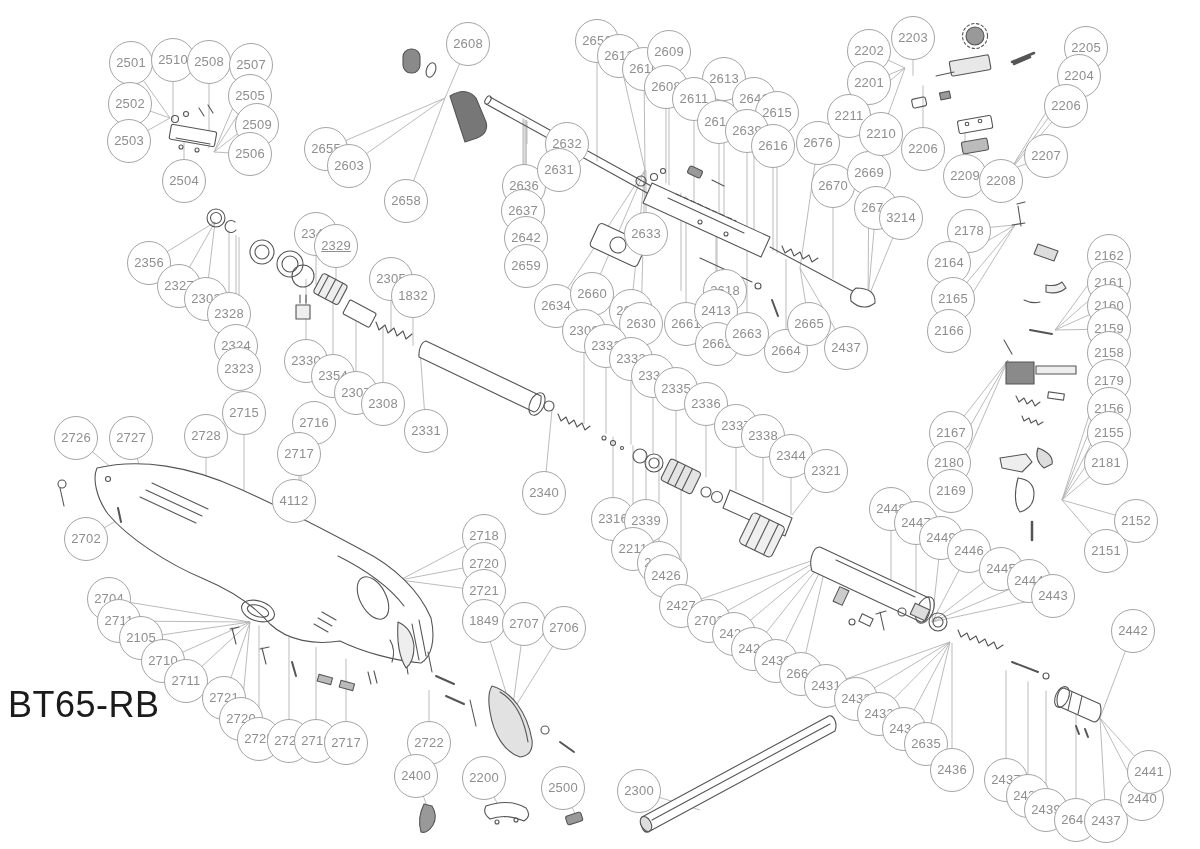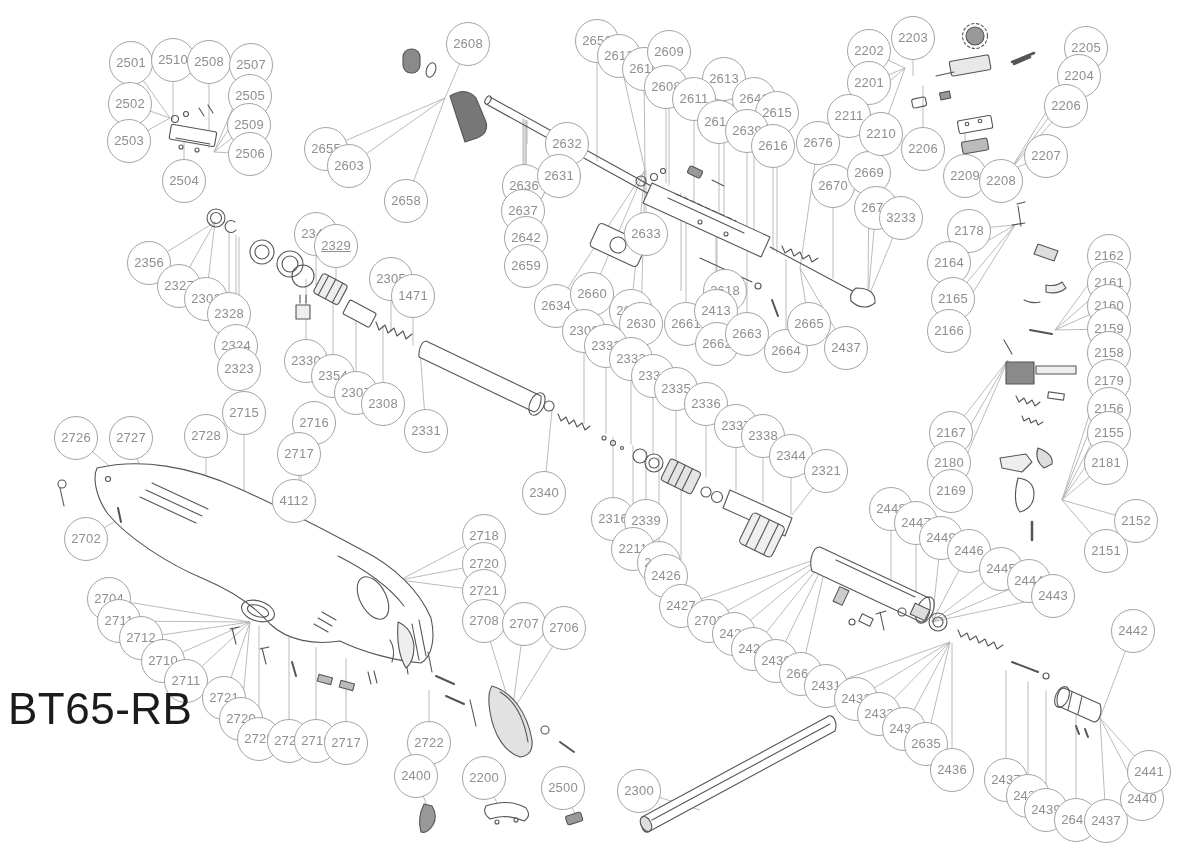--- a/index.html
+++ b/index.html
@@ -4,21 +4,21 @@
 <style>
   html,body{margin:0;padding:0;background:#fff;}
   .stage{position:relative;width:1200px;height:849px;background:#ffffff;overflow:hidden;
          font-family:"Liberation Sans", sans-serif;}
   svg.art{position:absolute;left:0;top:0;}
   #leaders line{stroke:#b3b3b3;stroke-width:0.9;}
   .callout{position:absolute;width:44px;height:44px;box-sizing:border-box;
            border:1px solid #a5a5a5;border-radius:50%;background:#fff;
            color:#8f8f8f;font-size:13px;line-height:42px;text-align:center;
            letter-spacing:0.2px;}
-  .title{position:absolute;left:8px;top:684px;font-size:44px;font-weight:500;
+  .title{position:absolute;left:8px;top:684px;font-size:36px;font-weight:500;
          color:#1b1b1b;letter-spacing:0.5px;}
   .logo{position:absolute;left:24px;top:752px;width:220px;height:95px;}
   .logo .tri{position:absolute;left:0;top:0;}
   .logo .text{position:absolute;left:14px;top:0px;font-size:44px;font-weight:bold;
               letter-spacing:-1px;}
   .logo .accent{color:#ffffff;}
   .logo .rest{color:#141414;}
 </style>
 </head>
 <body>
@@ -381,32 +381,32 @@
     </g>
   </svg>
 
   <div id="callouts">
       <div class="callout" style="left: 109px; top: 41px;">2501</div>
       <div class="callout" style="left: 151px; top: 38px;">2510</div>
       <div class="callout" style="left: 187px; top: 40px;">2508</div>
       <div class="callout" style="left: 229px; top: 43px;">2507</div>
       <div class="callout" style="left: 108px; top: 82px;">2502</div>
       <div class="callout" style="left: 228px; top: 74px;">2505</div>
-      <div class="callout" style="left: 227px; top: 103px;">2509</div>
+      <div class="callout" style="left: 235px; top: 103px;">2509</div>
       <div class="callout" style="left: 107px; top: 119px;">2503</div>
       <div class="callout" style="left: 228px; top: 132px;">2506</div>
       <div class="callout" style="left: 162px; top: 159px;">2504</div>
       <div class="callout" style="left: 446px; top: 22px;">2608</div>
       <div class="callout" style="left: 304px; top: 127px;">2655</div>
       <div class="callout" style="left: 327px; top: 144px;">2603</div>
       <div class="callout" style="left: 384px; top: 179px;">2658</div>
       <div class="callout" style="left: 575px; top: 19px;">2656</div>
       <div class="callout" style="left: 505px; top: 122px; margin-left: 40px;">2632</div>
       <div class="callout" style="left: 502px; top: 164px;">2636</div>
-      <div class="callout" style="left: 537px; top: 154px; text-align: center;">2631</div>
+      <div class="callout" style="left: 537px; top: 148px; text-align: center;">2631</div>
       <div class="callout" style="left: 501px; top: 189px;">2637</div>
       <div class="callout" style="left: 504px; top: 216px;">2642</div>
       <div class="callout" style="left: 504px; top: 244px;">2659</div>
       <div class="callout" style="left: 597px; top: 34px;">2612</div>
       <div class="callout" style="left: 622px; top: 47px;">2610</div>
       <div class="callout" style="left: 647px; top: 30px;">2609</div>
       <div class="callout" style="left: 644px; top: 65px;">2608</div>
       <div class="callout" style="left: 702px; top: 57px;">2613</div>
       <div class="callout" style="left: 672px; top: 77px;">2611</div>
       <div class="callout" style="left: 732px; top: 77px;">2641</div>
@@ -424,21 +424,21 @@
       <div class="callout" style="left: 664px; top: 302px;">2661</div>
       <div class="callout" style="left: 694px; top: 289px;">2413</div>
       <div class="callout" style="left: 695px; top: 322px;">2662</div>
       <div class="callout" style="left: 725px; top: 312px;">2663</div>
       <div class="callout" style="left: 764px; top: 329px;">2664</div>
       <div class="callout" style="left: 787px; top: 302px;">2665</div>
       <div class="callout" style="left: 824px; top: 326px;">2437</div>
       <div class="callout" style="left: 811px; top: 164px;">2670</div>
       <div class="callout" style="left: 847px; top: 151px;">2669</div>
       <div class="callout" style="left: 854px; top: 186px;">2674</div>
-      <div class="callout" style="left: 879px; top: 196px;">3233</div>
+      <div class="callout" style="left: 879px; top: 196px;">3214</div>
       <div class="callout" style="left: 891px; top: 16px;">2203</div>
       <div class="callout" style="left: 847px; top: 29px;">2202</div>
       <div class="callout" style="left: 1064px; top: 26px;">2205</div>
       <div class="callout" style="left: 847px; top: 61px;">2201</div>
       <div class="callout" style="left: 1057px; top: 54px;">2204</div>
       <div class="callout" style="left: 827px; top: 94px;">2211</div>
       <div class="callout" style="left: 1044px; top: 84px;">2206</div>
       <div class="callout" style="left: 859px; top: 112px;">2210</div>
       <div class="callout" style="left: 901px; top: 127px;">2206</div>
       <div class="callout" style="left: 943px; top: 154px;">2209</div>
@@ -462,21 +462,21 @@
       <div class="callout" style="left: 929px; top: 469px;">2169</div>
       <div class="callout" style="left: 1114px; top: 499px;">2152</div>
       <div class="callout" style="left: 1084px; top: 529px;">2151</div>
       <div class="callout" style="left: 127px; top: 241px;">2356</div>
       <div class="callout" style="left: 294px; top: 212px;">2342</div>
       <div class="callout" style="left: 314px; top: 224px; text-decoration: underline;">2329</div>
       <div class="callout" style="left: 157px; top: 264px;">2327</div>
       <div class="callout" style="left: 184px; top: 277px;">2302</div>
       <div class="callout" style="left: 207px; top: 292px;">2328</div>
       <div class="callout" style="left: 369px; top: 257px;">2305</div>
-      <div class="callout" style="left: 391px; top: 274px;">1471</div>
+      <div class="callout" style="left: 391px; top: 274px;">1832</div>
       <div class="callout" style="left: 214px; top: 324px;">2324</div>
       <div class="callout" style="left: 217px; top: 347px;">2323</div>
       <div class="callout" style="left: 284px; top: 339px;">2330</div>
       <div class="callout" style="left: 311px; top: 354px;">2354</div>
       <div class="callout" style="left: 334px; top: 371px;">2307</div>
       <div class="callout" style="left: 361px; top: 382px;">2308</div>
       <div class="callout" style="left: 404px; top: 409px;">2331</div>
       <div class="callout" style="left: 562px; top: 309px;">2308</div>
       <div class="callout" style="left: 584px; top: 324px;">2332</div>
       <div class="callout" style="left: 609px; top: 337px;">2333</div>
@@ -497,26 +497,26 @@
       <div class="callout" style="left: 109px; top: 416px;">2727</div>
       <div class="callout" style="left: 184px; top: 414px;">2728</div>
       <div class="callout" style="left: 222px; top: 391px;">2715</div>
       <div class="callout" style="left: 279px; top: 401px; margin-left: 13px;">2716</div>
       <div class="callout" style="left: 277px; top: 432px;">2717</div>
       <div class="callout" style="left: 272px; top: 479px;">4112</div>
       <div class="callout" style="left: 64px; top: 517px;">2702</div>
       <div class="callout" style="left: 462px; top: 514px;">2718</div>
       <div class="callout" style="left: 462px; top: 542px;">2720</div>
       <div class="callout" style="left: 462px; top: 569px;">2721</div>
-      <div class="callout" style="left: 462px; top: 599px;">2708</div>
+      <div class="callout" style="left: 462px; top: 599px;">1849</div>
       <div class="callout" style="left: 502px; top: 602px;">2707</div>
       <div class="callout" style="left: 542px; top: 606px;">2706</div>
       <div class="callout" style="left: 87px; top: 577px;">2704</div>
       <div class="callout" style="left: 97px; top: 599px;">2711</div>
-      <div class="callout" style="left: 119px; top: 616px;">2712</div>
+      <div class="callout" style="left: 119px; top: 616px;">2105</div>
       <div class="callout" style="left: 141px; top: 639px;">2710</div>
       <div class="callout" style="left: 164px; top: 659px;">2711</div>
       <div class="callout" style="left: 202px; top: 676px;">2721</div>
       <div class="callout" style="left: 219px; top: 697px;">2720</div>
       <div class="callout" style="left: 237px; top: 717px;">2725</div>
       <div class="callout" style="left: 267px; top: 719px;">2724</div>
       <div class="callout" style="left: 294px; top: 719px;">2718</div>
       <div class="callout" style="left: 324px; top: 721px;">2717</div>
       <div class="callout" style="left: 407px; top: 721px;">2722</div>
       <div class="callout" style="left: 659px; top: 584px;">2427</div>

